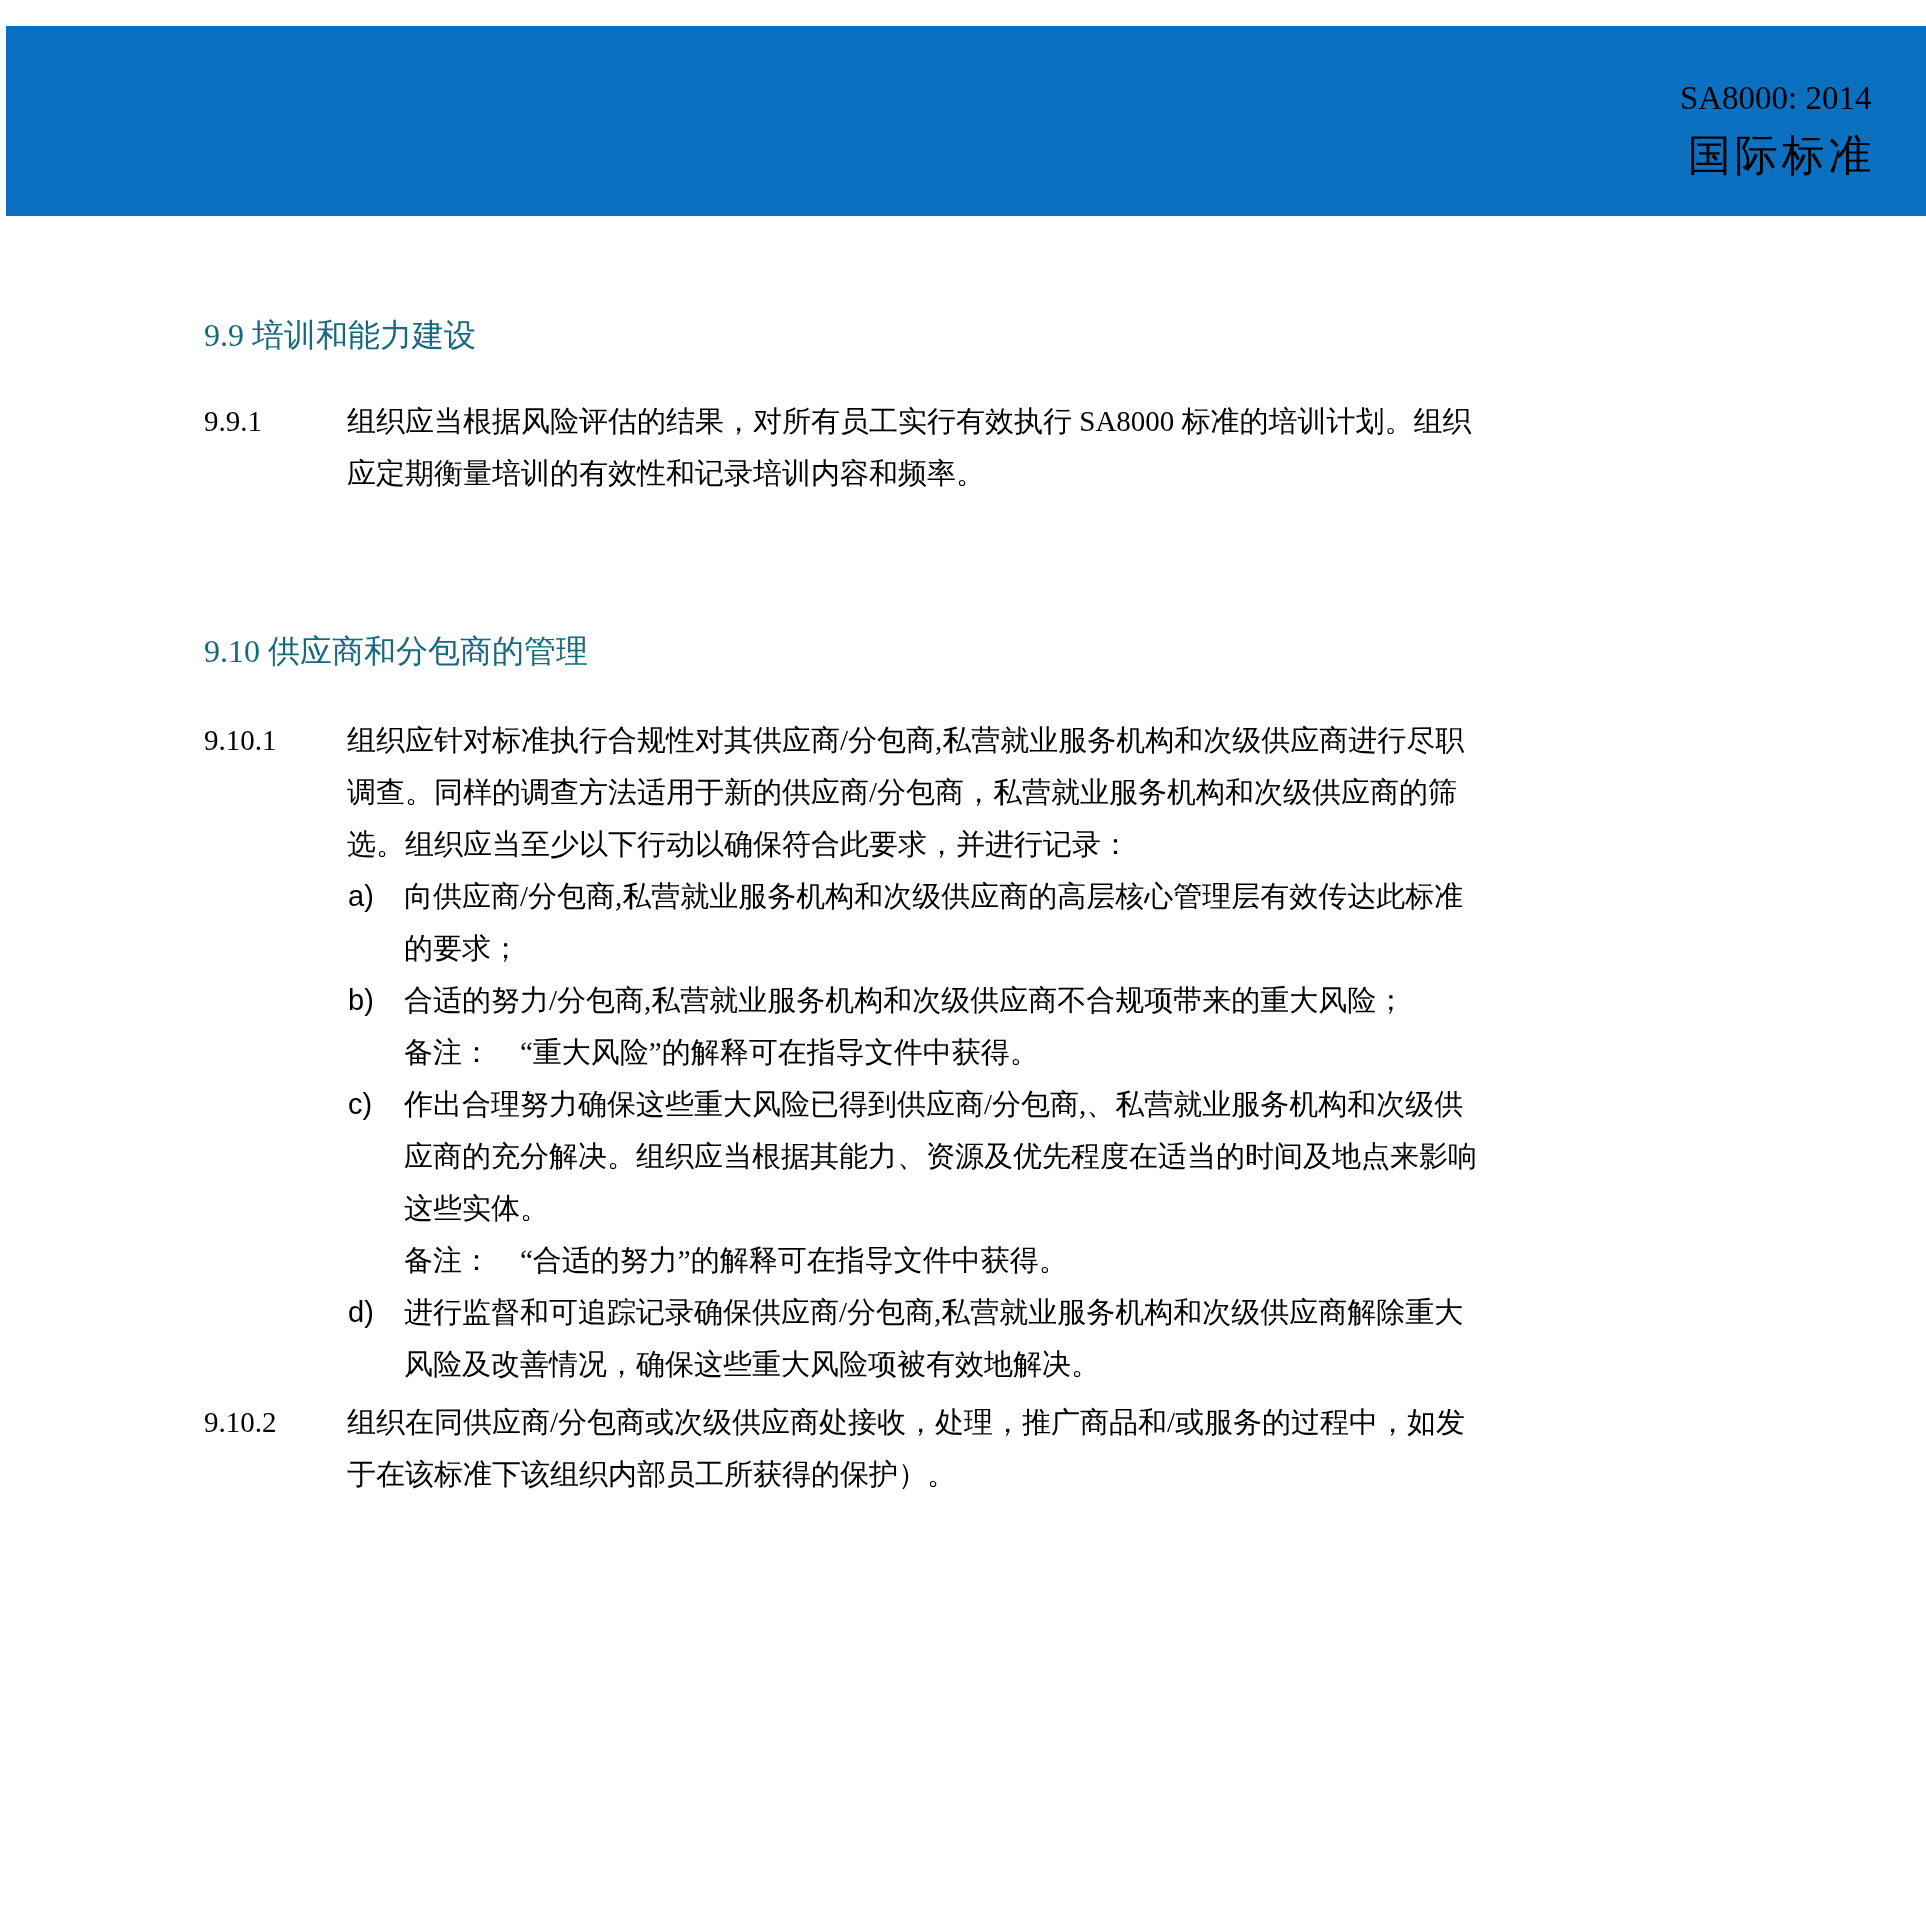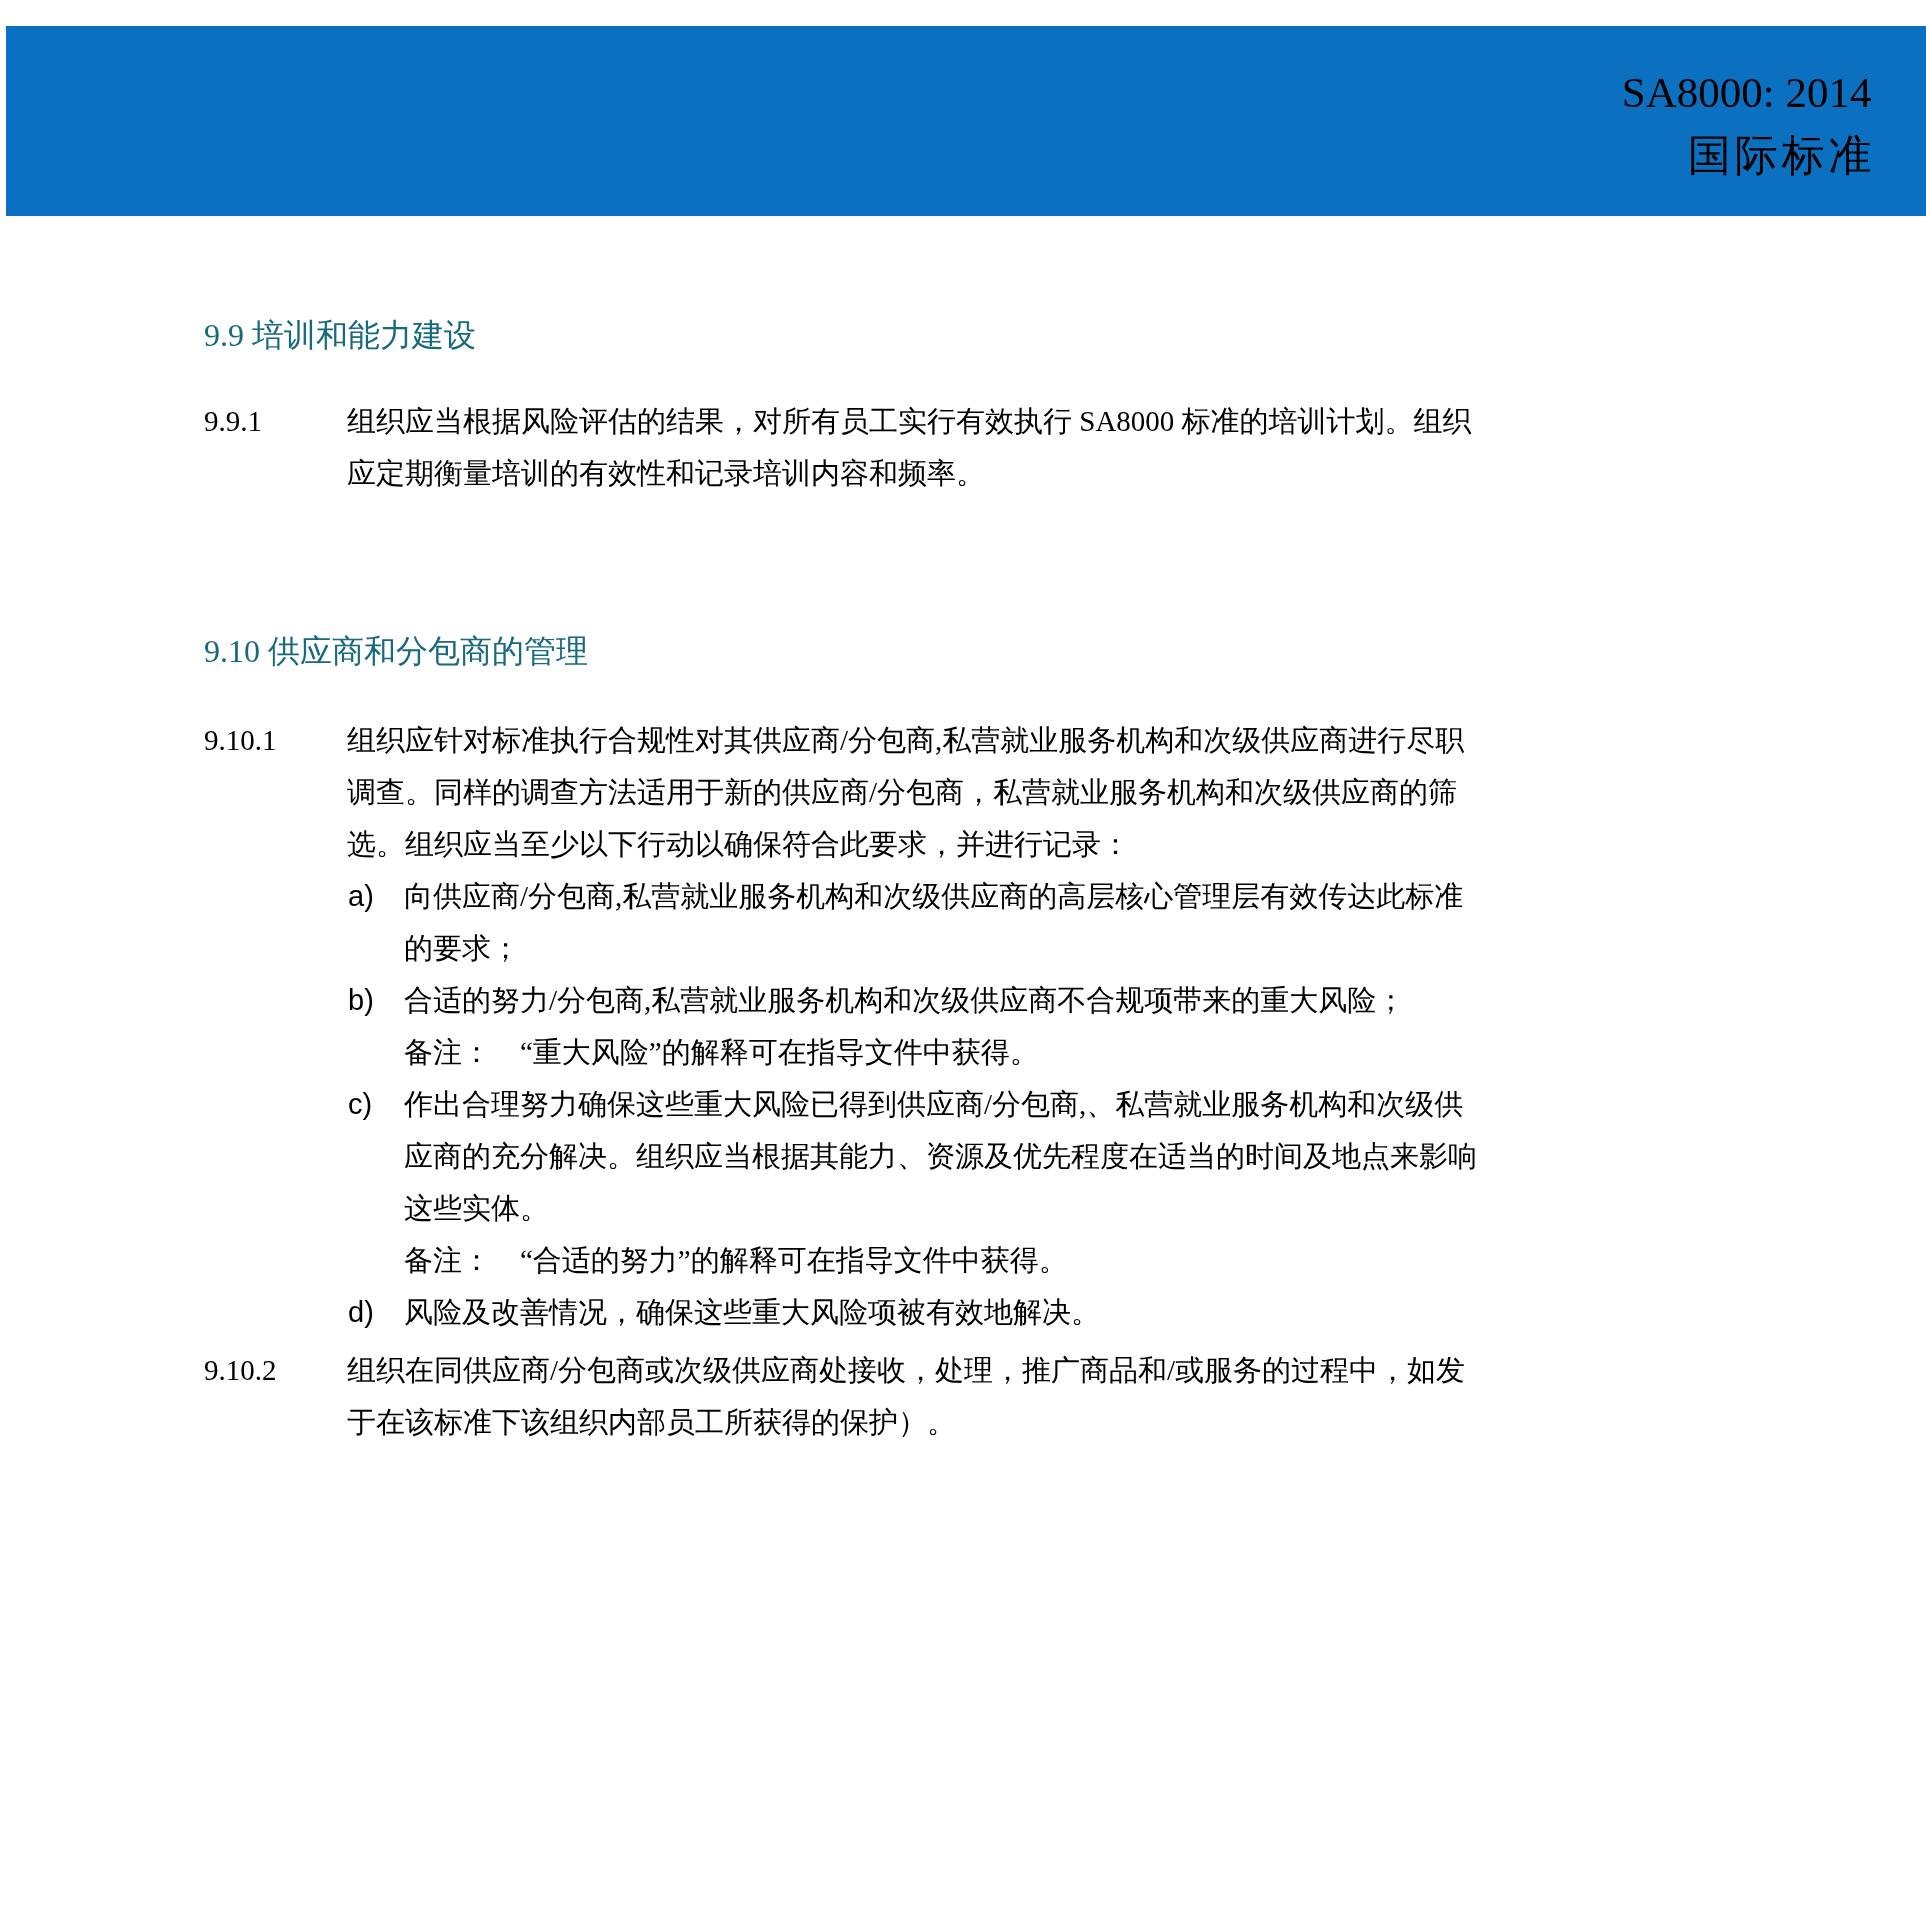--- a/index.html
+++ b/index.html
@@ -21,21 +21,21 @@
     height: 190px;
     background: #0B70C0;
     box-sizing: border-box;
     display: flex;
     flex-direction: column;
     align-items: flex-end;
     justify-content: flex-end;
     padding: 0 87px 33px 0;
   }
   .band-code {
-    font-size: 43px;
+    font-size: 33px;
     line-height: 1.25;
     color: #000000;
     white-space: nowrap;
   }
   .band-title {
     font-size: 43px;
     line-height: 1.25;
     letter-spacing: 3.9px;
     margin-right: -3.9px;
     color: #000000;
@@ -143,20 +143,21 @@
       <div class="item">
         <div class="item-marker"></div>
         <div class="item-body">
           <div class="line">备注：　“合适的努力”的解释可在指导文件中获得。</div>
         </div>
       </div>
 
       <div class="item">
         <div class="item-marker">d)</div>
         <div class="item-body">
+          <div class="line">进行监督和可追踪记录确保供应商/分包商,私营就业服务机构和次级供应商解除重大</div>
           <div class="line">风险及改善情况，确保这些重大风险项被有效地解决。</div>
         </div>
       </div>
 
     </div>
 
     <div class="para" id="p9102">
       <div class="para-num">9.10.2</div>
       <div class="para-body">
         <div class="line">组织在同供应商/分包商或次级供应商处接收，处理，推广商品和/或服务的过程中，如发</div>

